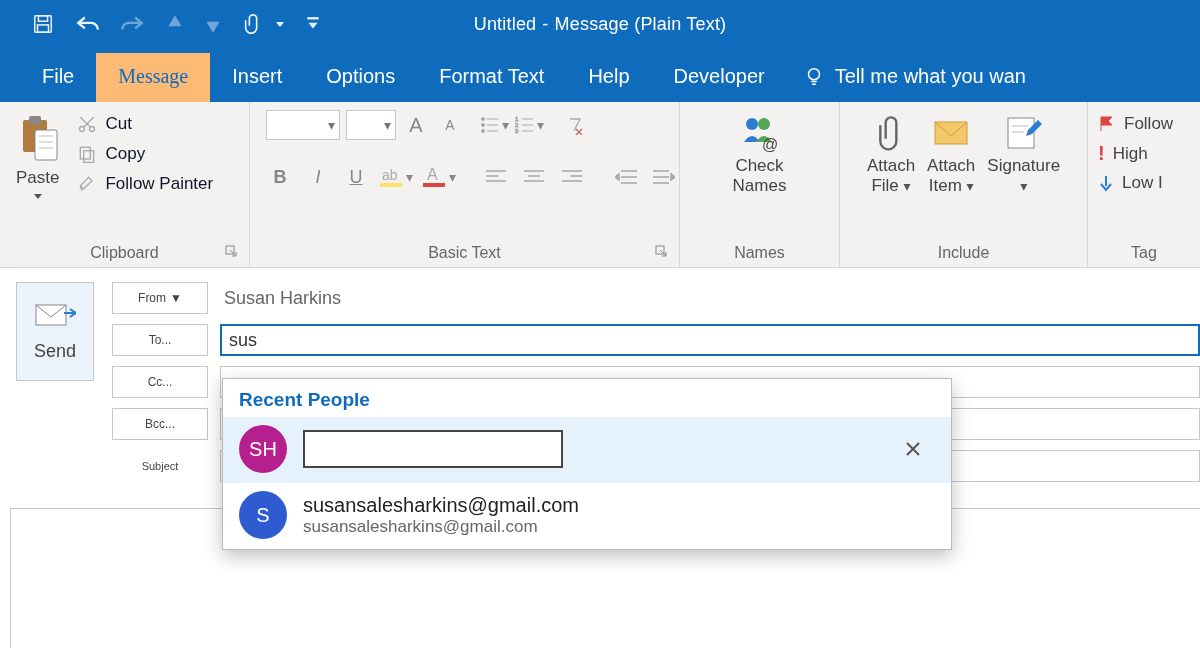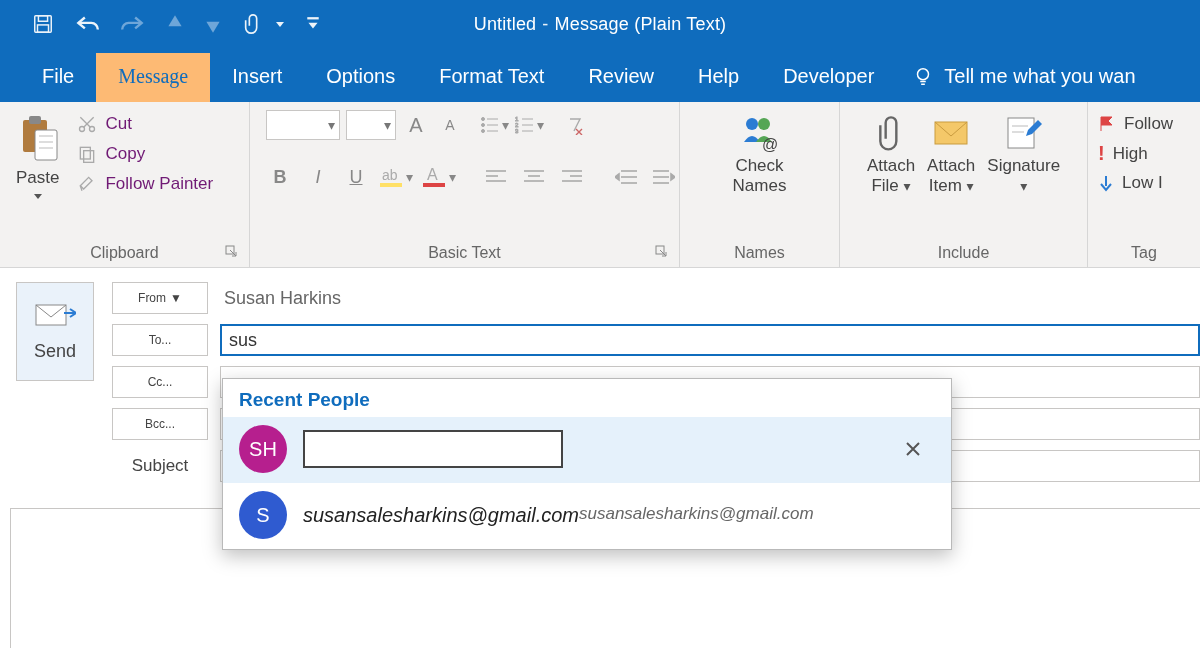--- a/index.html
+++ b/index.html
@@ -124,21 +124,21 @@
     padding: 4px 6px;
     color: #444;
     cursor: pointer;
   }
   .paste-btn .lbl { font-size: 17px; }
   .clip-sub {
     display: flex;
     flex-direction: column;
     gap: 10px;
     padding: 4px 4px;
-    color: #701a75;
+    color: #0f172a;
   }
   .clip-sub .row {
     display: flex; align-items: center; gap: 8px; font-size: 17px;
     cursor: pointer;
   }
   
   .basic-text { width: 430px; }
   .bt-row1 { display:flex; align-items:center; gap: 6px; margin-bottom: 14px; }
   .dd { border:1px solid #c8c6c4; background:#fff; height:30px; display:flex; align-items:center; padding:0 4px; }
   .dd .caret { color:#777; }
@@ -175,21 +175,21 @@
   }
   .send-btn .lbl { font-size:18px; color:#444; }
   .labels-col { display:flex; flex-direction:column; gap:10px; width: 96px; }
   .hdr-btn {
     border:1px solid #c8c6c4; background:#fff; height:32px;
     display:flex; align-items:center; justify-content:center;
     font-size:12px; color:#444; cursor:pointer; gap:4px;
   }
   .subject-lbl {
     height:32px; display:flex; align-items:center; justify-content:center;
-    font-size:17px; color:#444;
+    font-size:11px; color:#444;
   }
   .fields-col { flex:1 1 auto; display:flex; flex-direction:column; gap:10px; padding-right: 0; }
   .from-line { height:32px; display:flex; align-items:center; color:#666; font-size:18px; padding-left:4px; }
   .field-box {
     border:1px solid #c8c6c4; height:32px; background:#fff;
     display:flex; align-items:center; padding: 0 8px; font-size:18px;
     color: #333; position: relative;
   }
   .field-box.active { border-color:#0f6cbd; box-shadow: inset 0 0 0 1px #0f6cbd; }
   
@@ -206,21 +206,21 @@
     padding:8px 16px 10px;
   }
   .auto-item.selected { background:#e5f1fb; }
   .avatar {
     width:48px; height:48px; border-radius:50%;
     display:flex; align-items:center; justify-content:center;
     color:#fff; font-size:20px; font-weight:400;
   }
   .avatar.purple { background:#b61f8e; }
   .avatar.blue { background:#2f5bd0; }
-  .auto-text { flex:1 1 auto; display:flex; flex-direction:row;font-style:italic; }
+  .auto-text { flex:1 1 auto; display:flex; flex-direction:column; }
   .auto-text .primary { font-size:20px; color:#222; }
   .auto-text .secondary { font-size:17px; color:#666; }
   .auto-item .remove { color:#555; cursor:pointer; padding-right: 12px; }
   .redacted {
     width: 260px; height: 38px; border:2px solid #444; background:#fff;
   }
   
   .msgbody {
     border-top: 1px solid #c8c6c4;
     margin: 26px 0 0 10px;
@@ -286,21 +286,20 @@
     <span>Message (Plain Text)</span>
   </div>
 </div>
 
 <div class="tabstrip">
   <div class="tab">File</div>
   <div class="tab active">Message</div>
   <div class="tab">Insert</div>
   <div class="tab">Options</div>
   <div class="tab">Format Text</div>
-  <div class="tab">Review</div>
   <div class="tab">Help</div>
   <div class="tab">Developer</div>
   <div class="tellme">
     <span>
       <svg width="22" height="22" viewBox="0 0 24 24" fill="none" stroke="#fff" stroke-width="1.6">
           <circle cx="12" cy="9" r="6"></circle>
           <path d="M9 17 h6 M10 20 h4"></path>
         </svg>
     </span>
     <span>Tell me what you wan</span>

